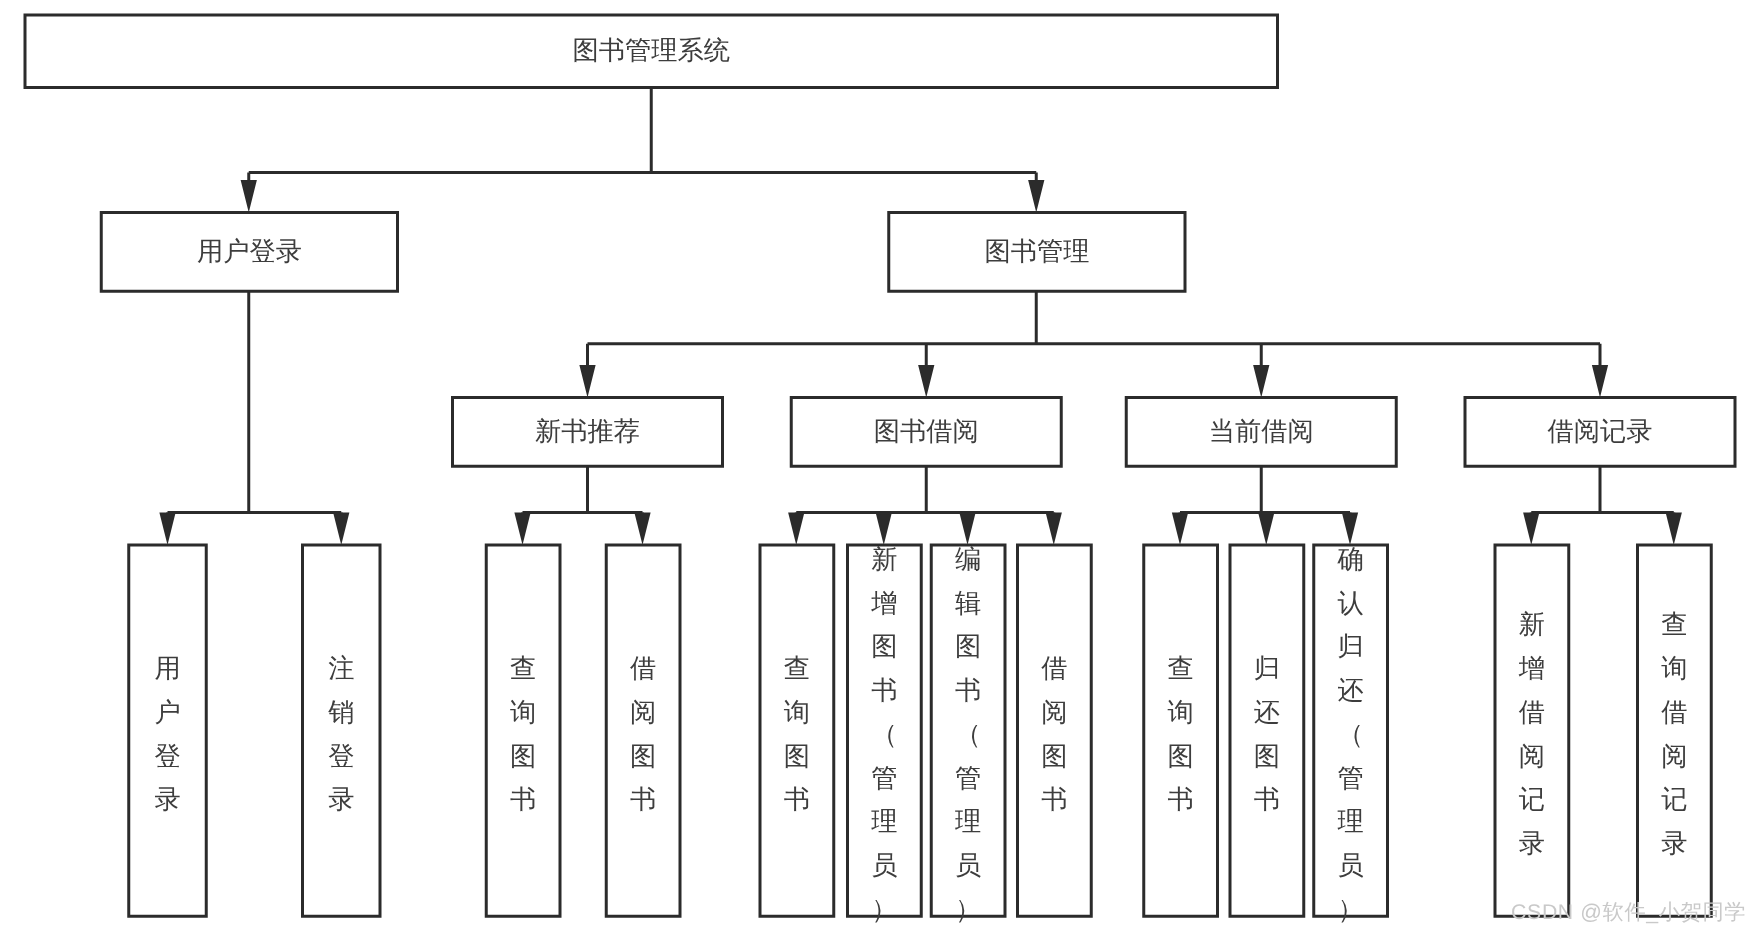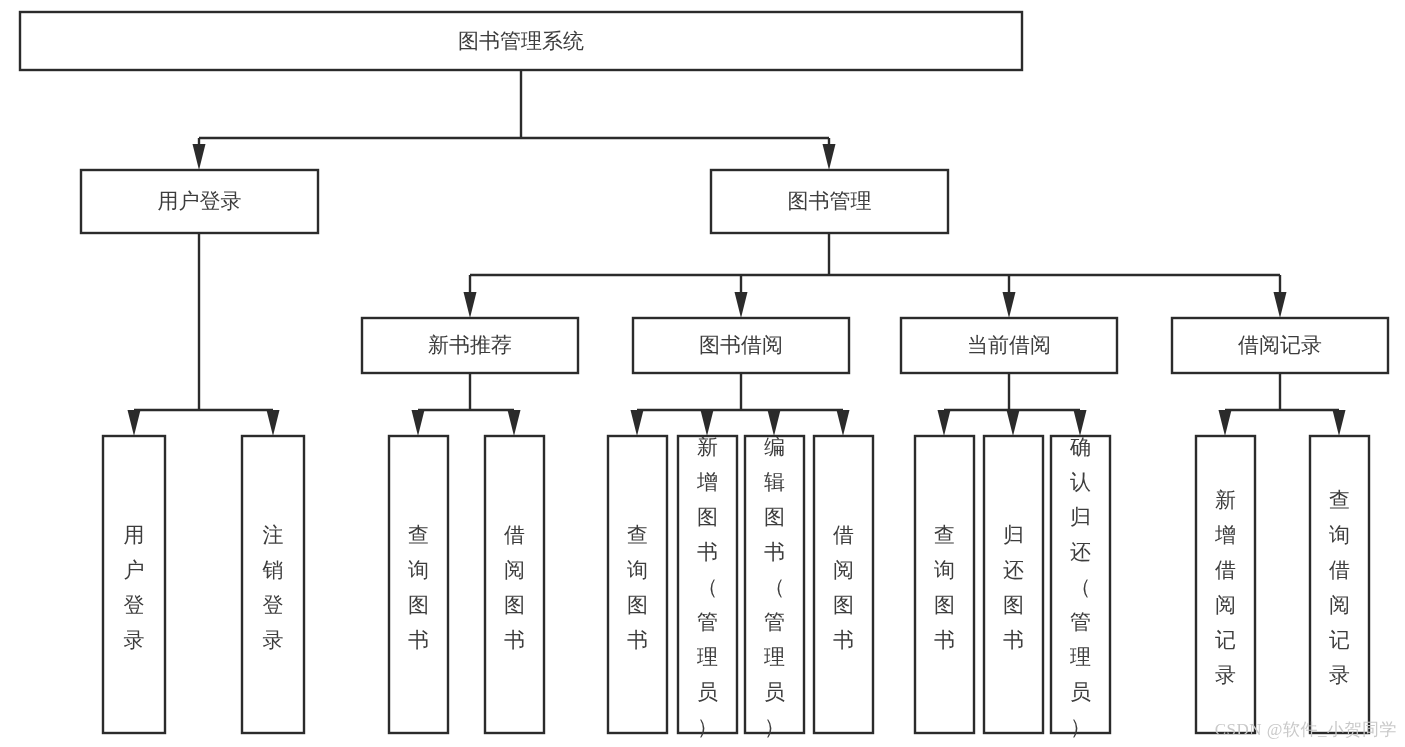--- a/index.html
+++ b/index.html
@@ -48,21 +48,21 @@
     fill: none;
   }
   .connector-arrow {
     fill: #2b2b2b;
     stroke: none;
   }
   .watermark-text {
     position: absolute;
     right: 8px;
     bottom: 6px;
-    font-family: Liberation Serif, serif;
+    font-family: Liberation Sans, sans-serif;
     font-size: 17px;
     color: #c9c9c9;
     white-space: nowrap;
     letter-spacing: 0.5px;
     pointer-events: none;
     margin-top: 48px;
   }
 </style>
 </head>
 <body>

